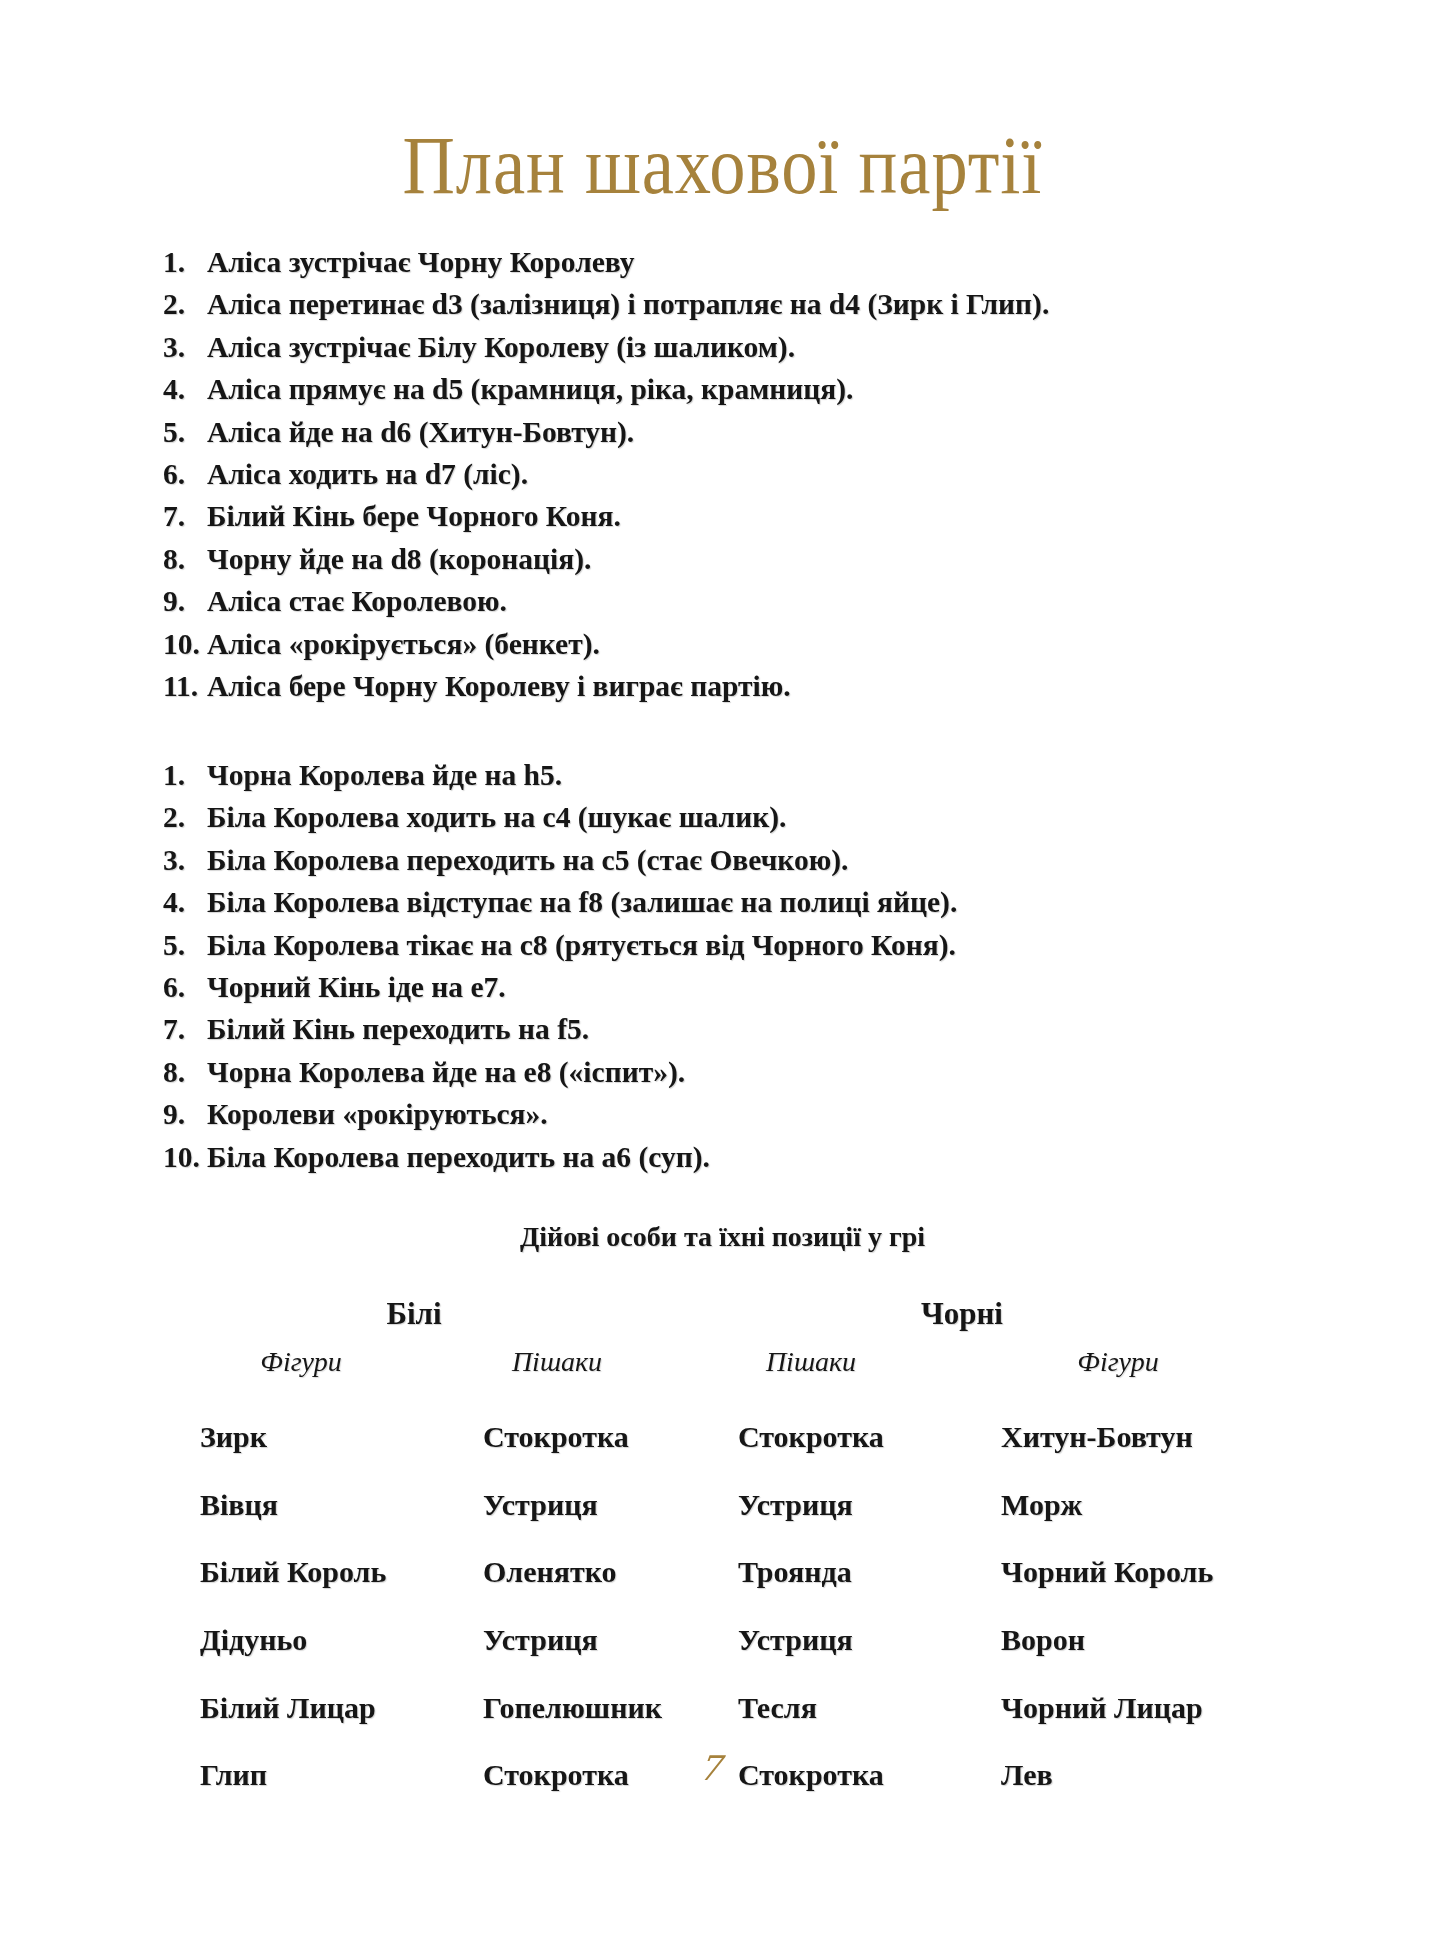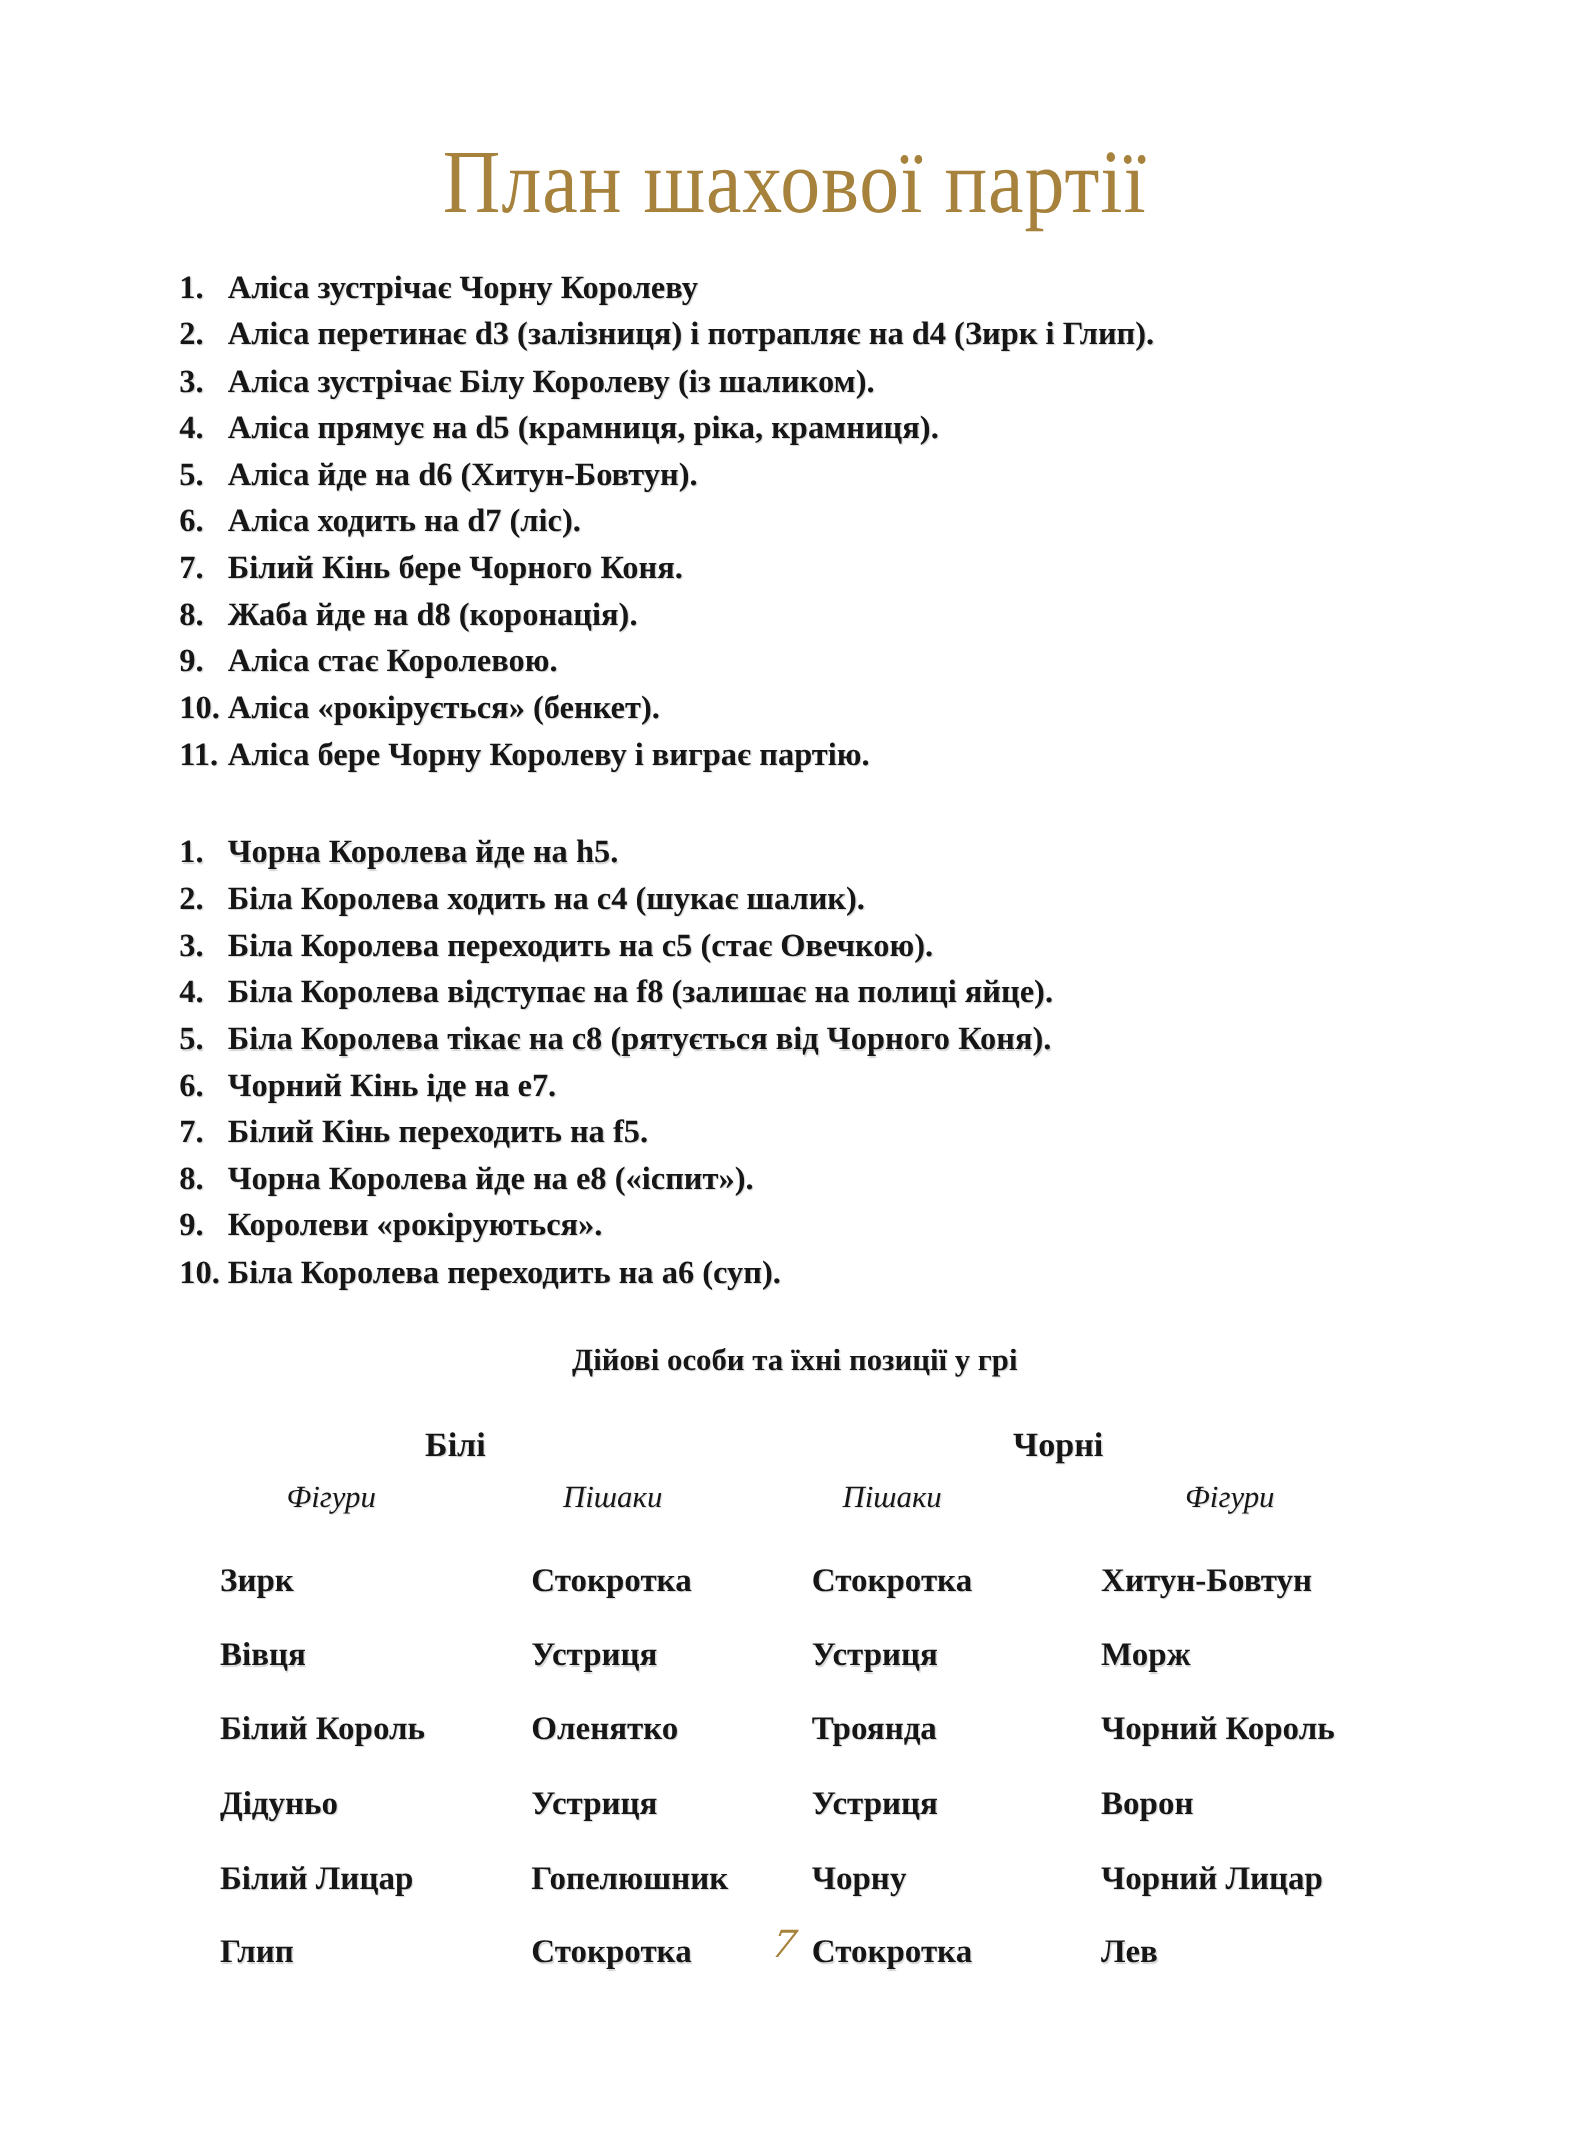--- a/index.html
+++ b/index.html
@@ -110,21 +110,21 @@
     <li>
         <span class="num">6.</span>
         <span class="txt">Аліса ходить на d7 (ліс).</span>
       </li>
     <li>
         <span class="num">7.</span>
         <span class="txt">Білий Кінь бере Чорного Коня.</span>
       </li>
     <li>
         <span class="num">8.</span>
-        <span class="txt">Жаба йде на d8 (коронація).</span>
+        <span class="txt">Чорну йде на d8 (коронація).</span>
       </li>
     <li>
         <span class="num">9.</span>
         <span class="txt">Аліса стає Королевою.</span>
       </li>
     <li>
         <span class="num">10.</span>
         <span class="txt">Аліса «рокірується» (бенкет).</span>
       </li>
     <li>
@@ -208,21 +208,21 @@
       </div>
       <div class="cast-row">
         <span class="cast-cell">Дідуньо</span>
         <span class="cast-cell">Устриця</span>
         <span class="cast-cell">Устриця</span>
         <span class="cast-cell">Ворон</span>
       </div>
       <div class="cast-row">
         <span class="cast-cell">Білий Лицар</span>
         <span class="cast-cell">Гопелюшник</span>
-        <span class="cast-cell">Чорну</span>
+        <span class="cast-cell">Тесля</span>
         <span class="cast-cell">Чорний Лицар</span>
       </div>
       <div class="cast-row">
         <span class="cast-cell">Глип</span>
         <span class="cast-cell">Стокротка</span>
         <span class="cast-cell">Стокротка</span>
         <span class="cast-cell">Лев</span>
       </div>
     </div>
   </div>

